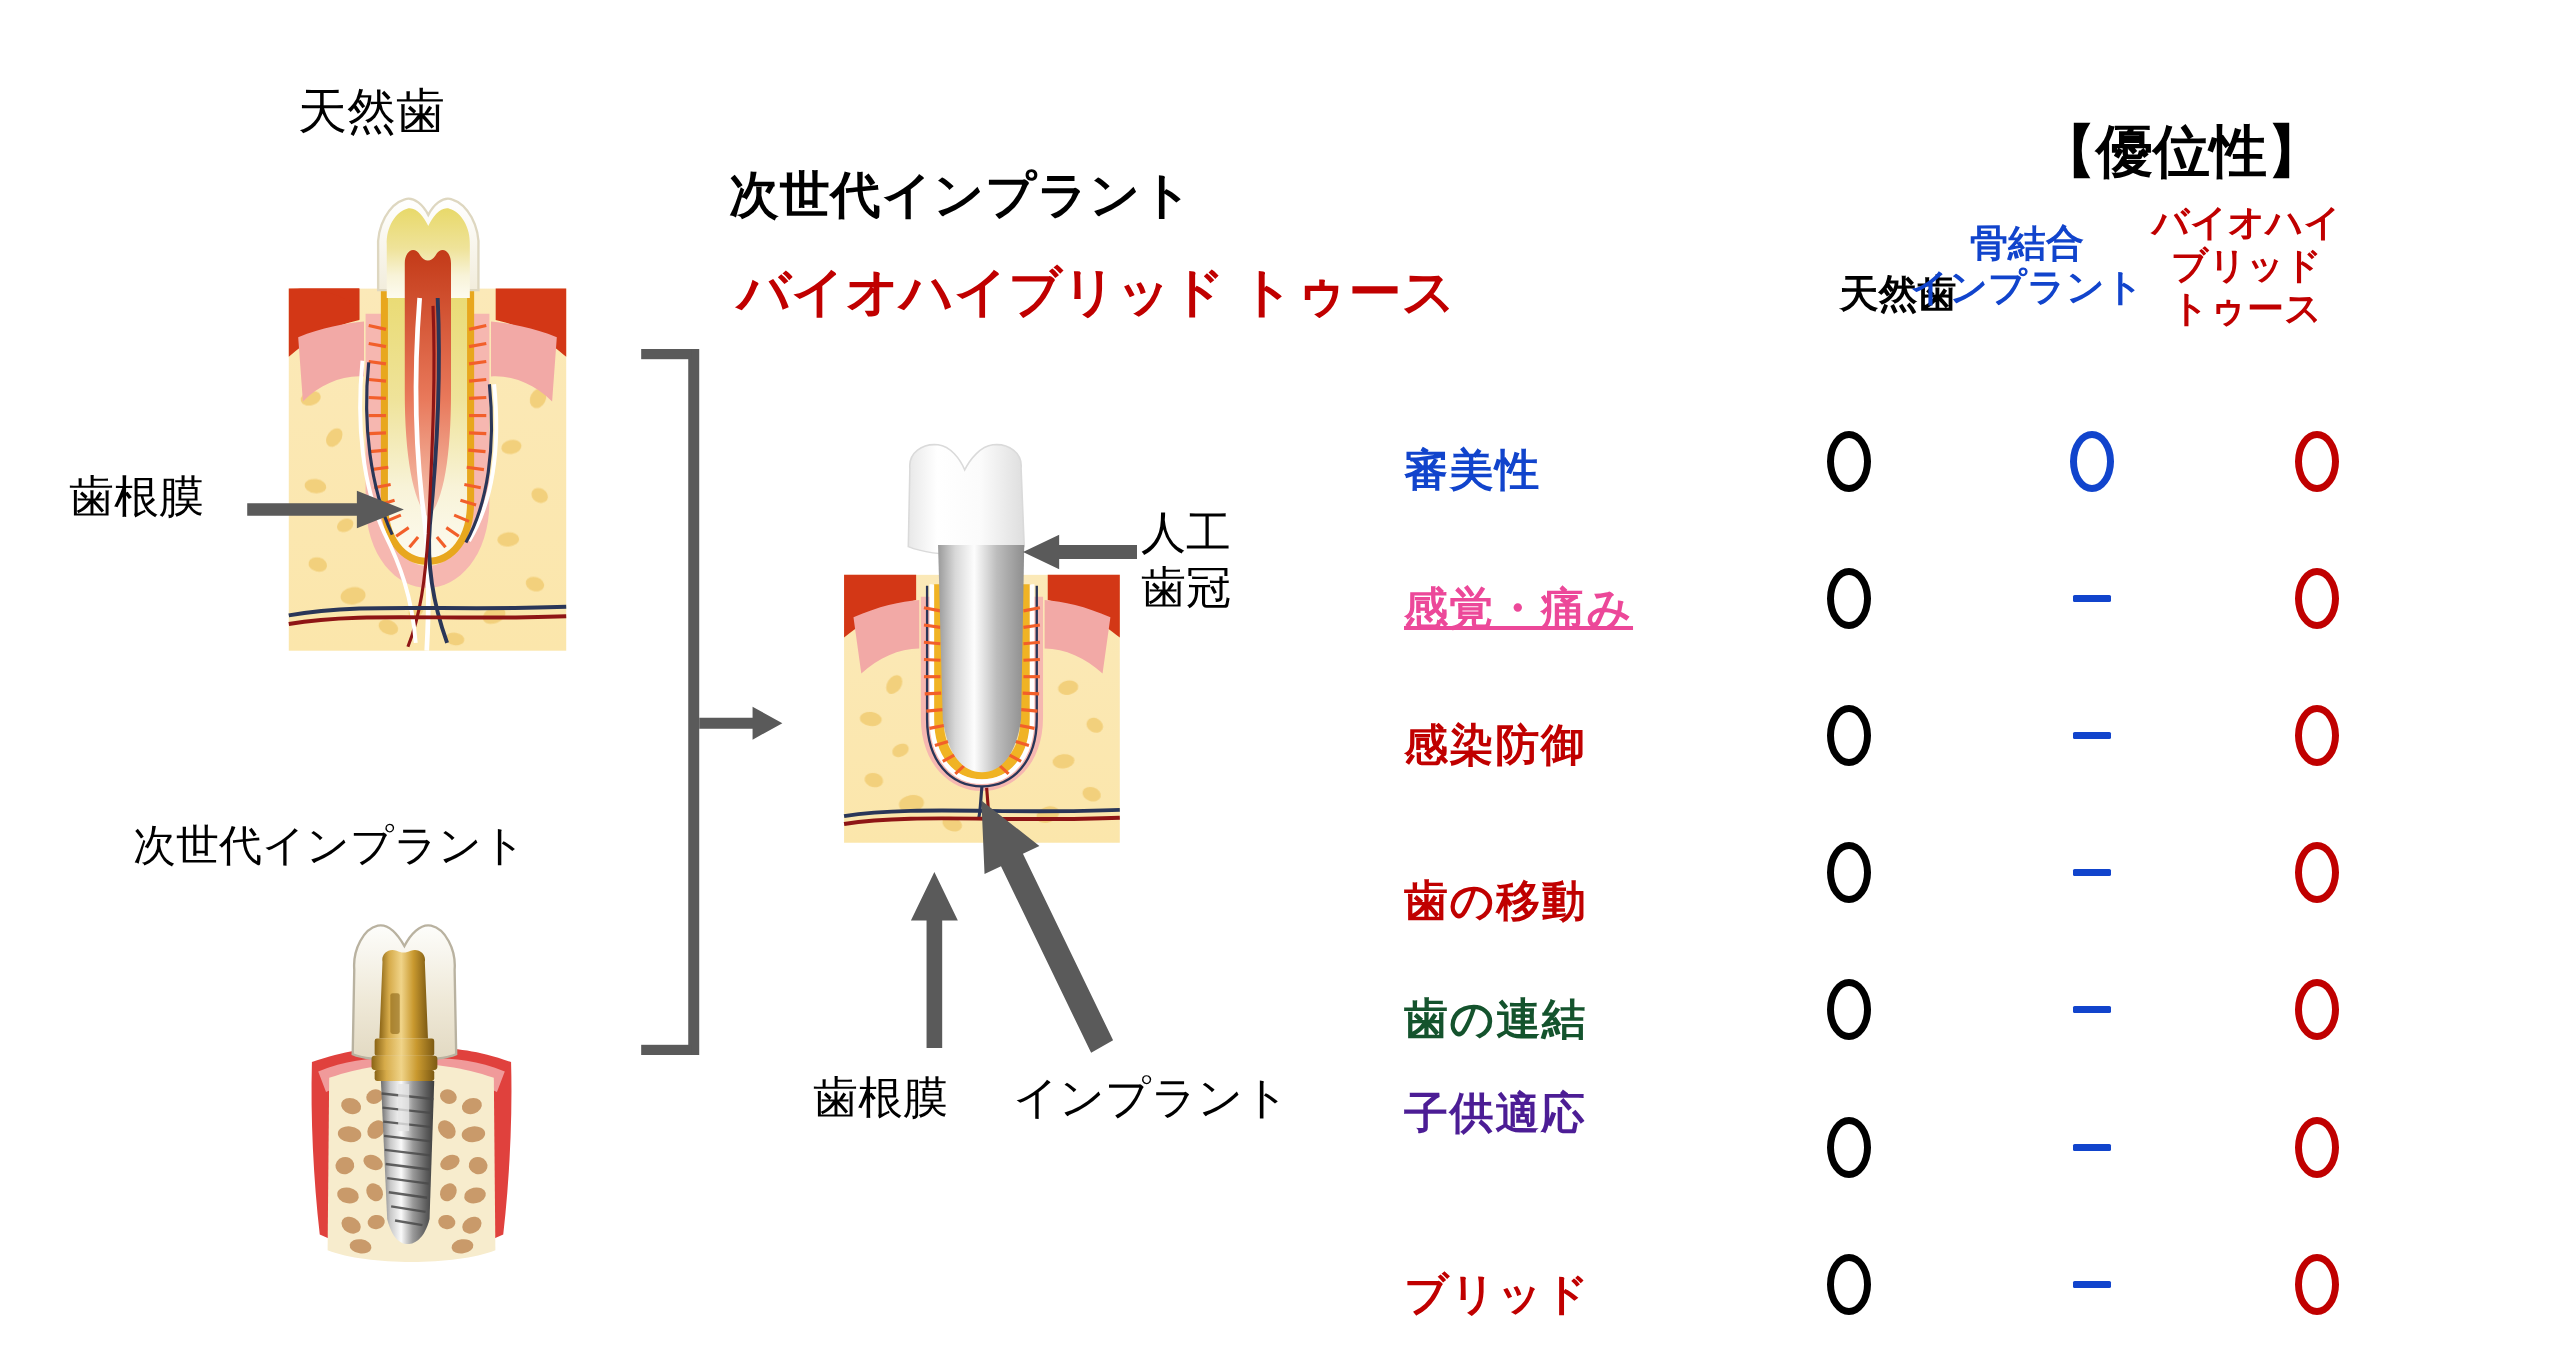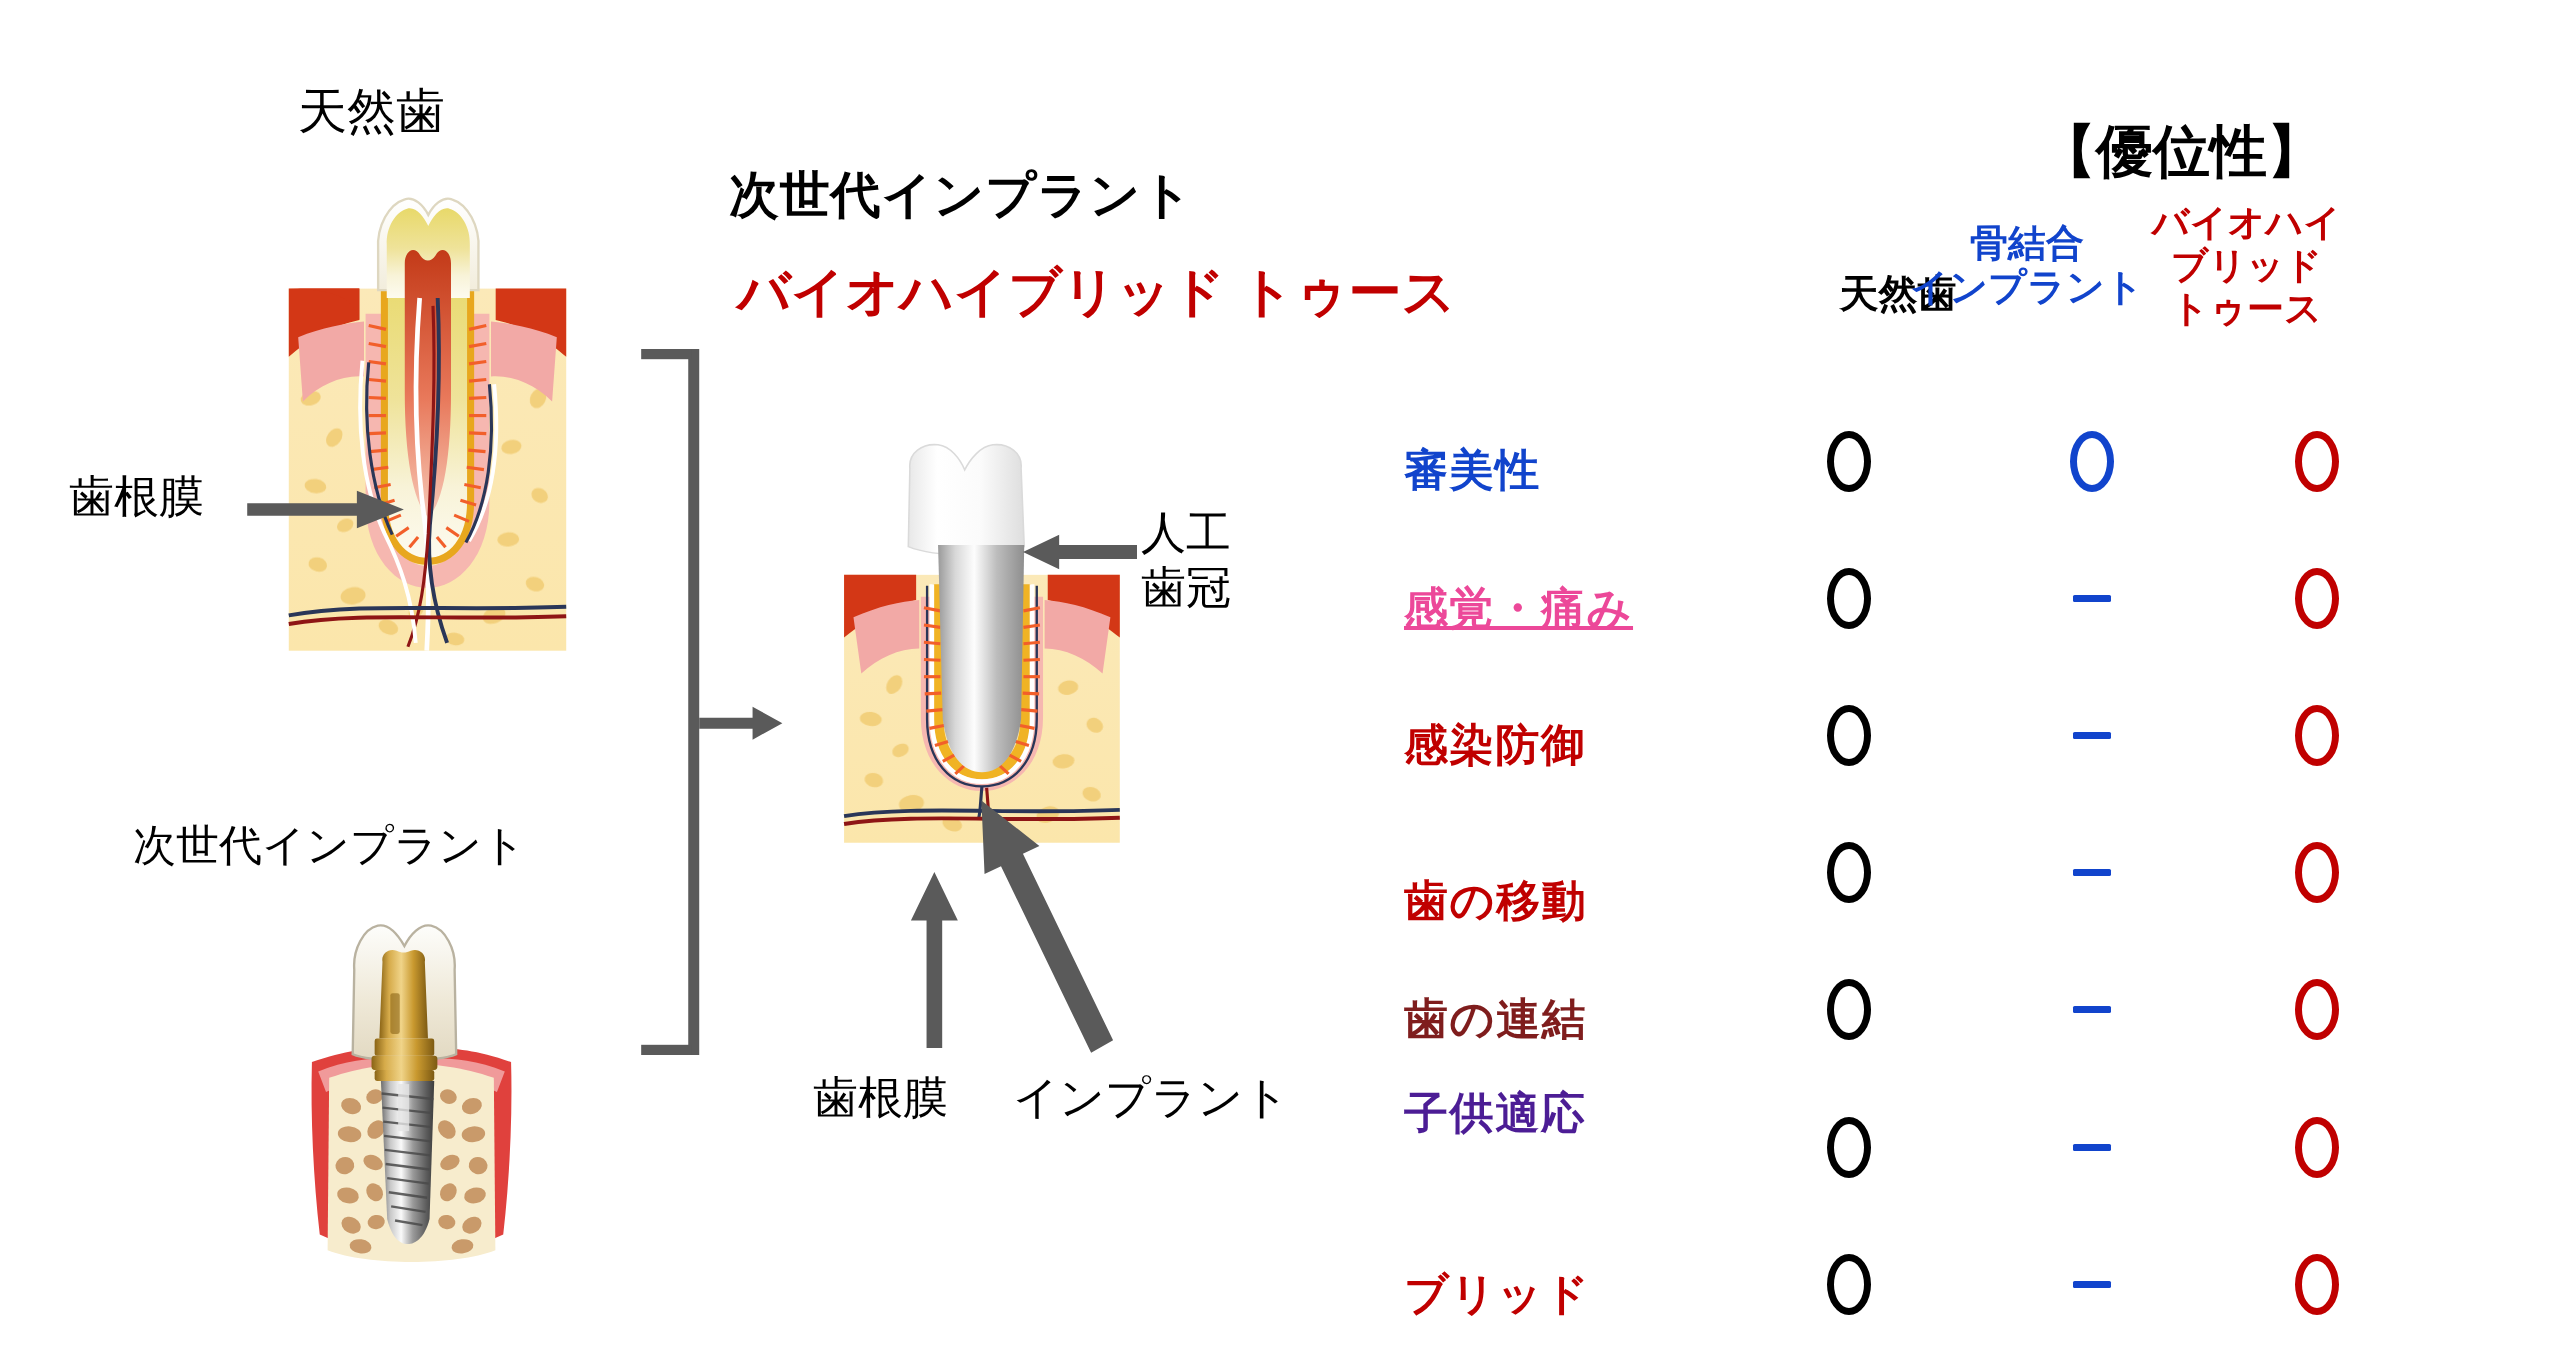--- a/index.html
+++ b/index.html
@@ -403,21 +403,21 @@
 <div class="col-head" id="head-osseo">骨結合
 インプラント</div>
 <div class="col-head" id="head-bio">バイオハイ
 ブリッド
 トゥース</div>
 
 <div class="row-label" style="left:1404px; top:441px;  color:#1144CC;">審美性</div>
 <div class="row-label" style="left:1404px; top:579px;  color:#ec4899;text-decoration:underline;">感覚・痛み</div>
 <div class="row-label" style="left:1404px; top:716px;  color:#C00000;">感染防御</div>
 <div class="row-label" style="left:1404px; top:853px; color:#C00000;margin-top:19px;">歯の移動</div>
-<div class="row-label" style="left:1404px; top:990px; color:#7f1d1d;">歯の連結</div>
+<div class="row-label" style="left:1404px; top:990px; color:#14532d;">歯の連結</div>
 <div class="row-label" style="left:1404px; top:1084px; color:#4c1d95;">子供適応</div>
 <div class="row-label" style="left:1404px; top:1265px; color:#C00000;">ブリッド</div>
 
 <div id="marks-layer" style="position:absolute; left:0; top:0; width:2576px; height:1353px;">
     <div class="mark" style="left: 1827px; top: 431px;">
       <span class="ring" style="width: 44px; height: 61px; border-width: 7px; border-color: rgb(0, 0, 0);"></span>
     </div>
     <div class="mark" style="left: 2070px; top: 431px;">
       <span class="ring" style="width: 44px; height: 61px; border-width: 7px; border-color: rgb(17, 68, 204);"></span>
     </div>

